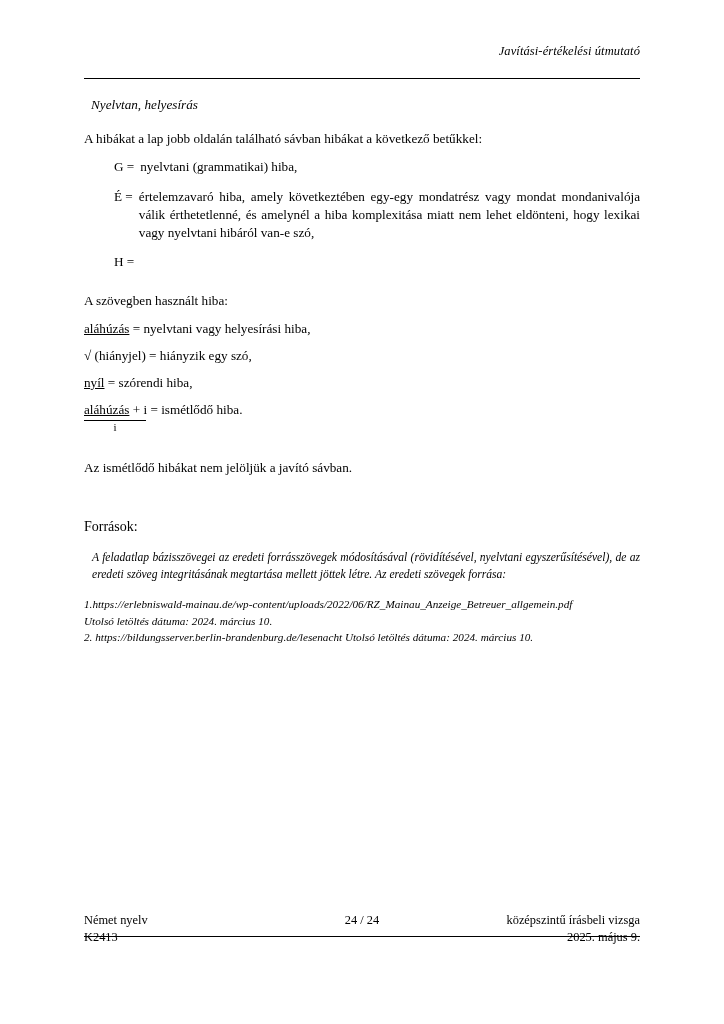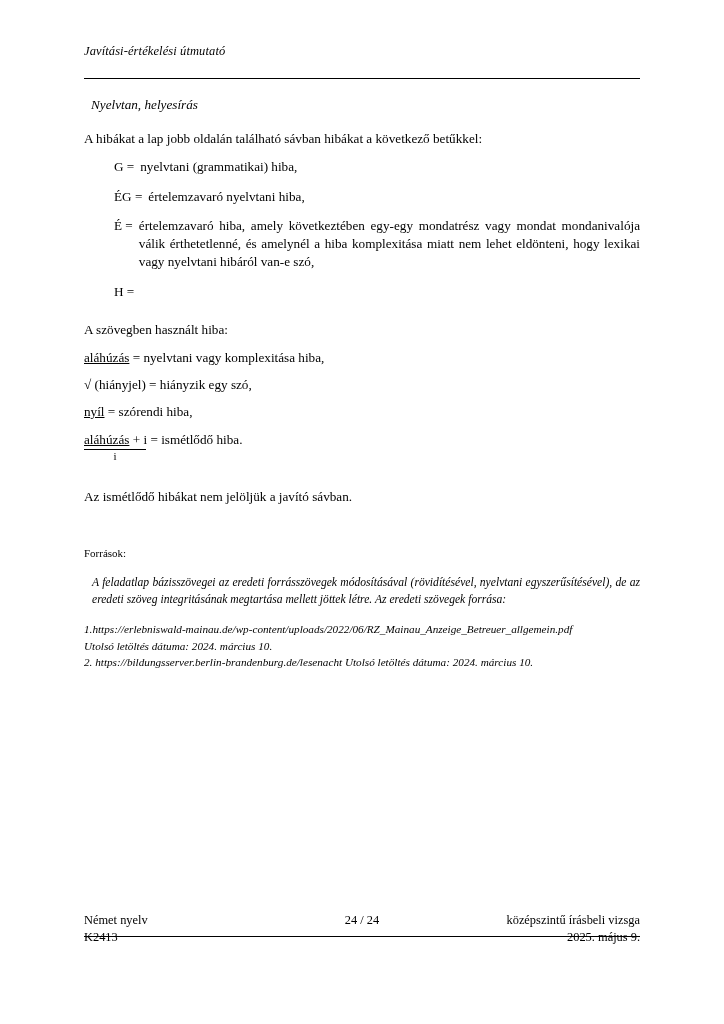--- a/index.html
+++ b/index.html
@@ -18,21 +18,21 @@
     box-sizing: border-box;
     overflow: hidden;
   }
 
   
   .header {
     position: absolute;
     left: 84px;
     right: 84px;
     top: 44px;
-    text-align: left;
+    text-align: right;
     font-size: 12.5px;
     font-style: italic;
     letter-spacing: 0.1px;
   }
   .header-rule {
     position: absolute;
     left: 84px;
     right: 84px;
     top: 78px;
     border-top: 1px solid #000;
@@ -107,21 +107,21 @@
   }
   .repeat-i {
     display: block;
     font-size: 11px;
     text-align: center;
     width: 62px;
     line-height: 1.1;
   }
 
   .sources-head {
-    font-size: 11px;
+    font-size: 14px;
     margin: 0 0 14px 0;
   }
   .src-italic {
     font-style: italic;
     font-size: 11.6px;
     line-height: 1.42;
     text-align: justify;
     margin: 0 0 13px 8px;
   }
   .src-list {
@@ -173,39 +173,35 @@
     <p class="sect-title">Nyelvtan, helyesírás</p>
 
     <p class="para">A hibákat a lap jobb oldalán található sávban hibákat a következő betűkkel:</p>
 
     <div class="defs">
       <div class="def-row">
         <span class="def-key">G =</span>
         <span class="def-val">nyelvtani (grammatikai) hiba,</span>
       </div>
       <div class="def-row">
-        <span class="def-key">ÉG =</span>
-        <span class="def-val">értelemzavaró nyelvtani hiba,</span>
-      </div>
-      <div class="def-row">
         <span class="def-key">É =</span>
         <span class="def-val hang">értelemzavaró hiba, amely következtében egy-egy mondatrész vagy mondat mondanivalója válik érthetetlenné, és amelynél a hiba komplexitása miatt nem lehet eldönteni, hogy lexikai vagy nyelvtani hibáról van-e szó,</span>
       </div>
       <div class="def-row">
         <span class="def-key">H =</span>
       </div>
     </div>
 
     <div class="gap-1"></div>
 
     <p class="para">A szövegben használt hiba:</p>
 
     <div class="signs">
       <div class="sign-line">
-        <span class="uline">aláhúzás</span><span> = nyelvtani vagy komplexitása hiba,</span>
+        <span class="uline">aláhúzás</span><span> = nyelvtani vagy helyesírási hiba,</span>
       </div>
       <div class="sign-line">
         <span>√ (hiányjel)</span><span> = hiányzik egy szó,</span>
       </div>
       <div class="sign-line">
         <span class="uline">nyíl</span><span> = szórendi hiba,</span>
       </div>
       <div class="sign-line">
         <span class="sign-repeat">
           <span><span class="uline">aláhúzás</span><span> + i = ismétlődő hiba.</span></span>

